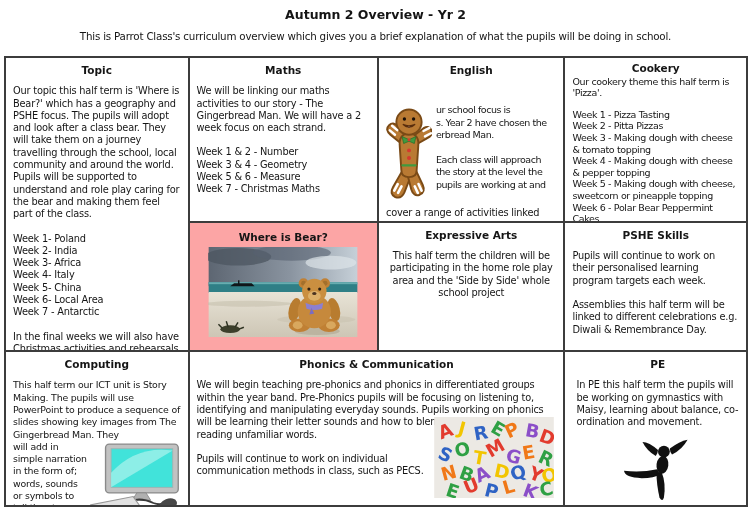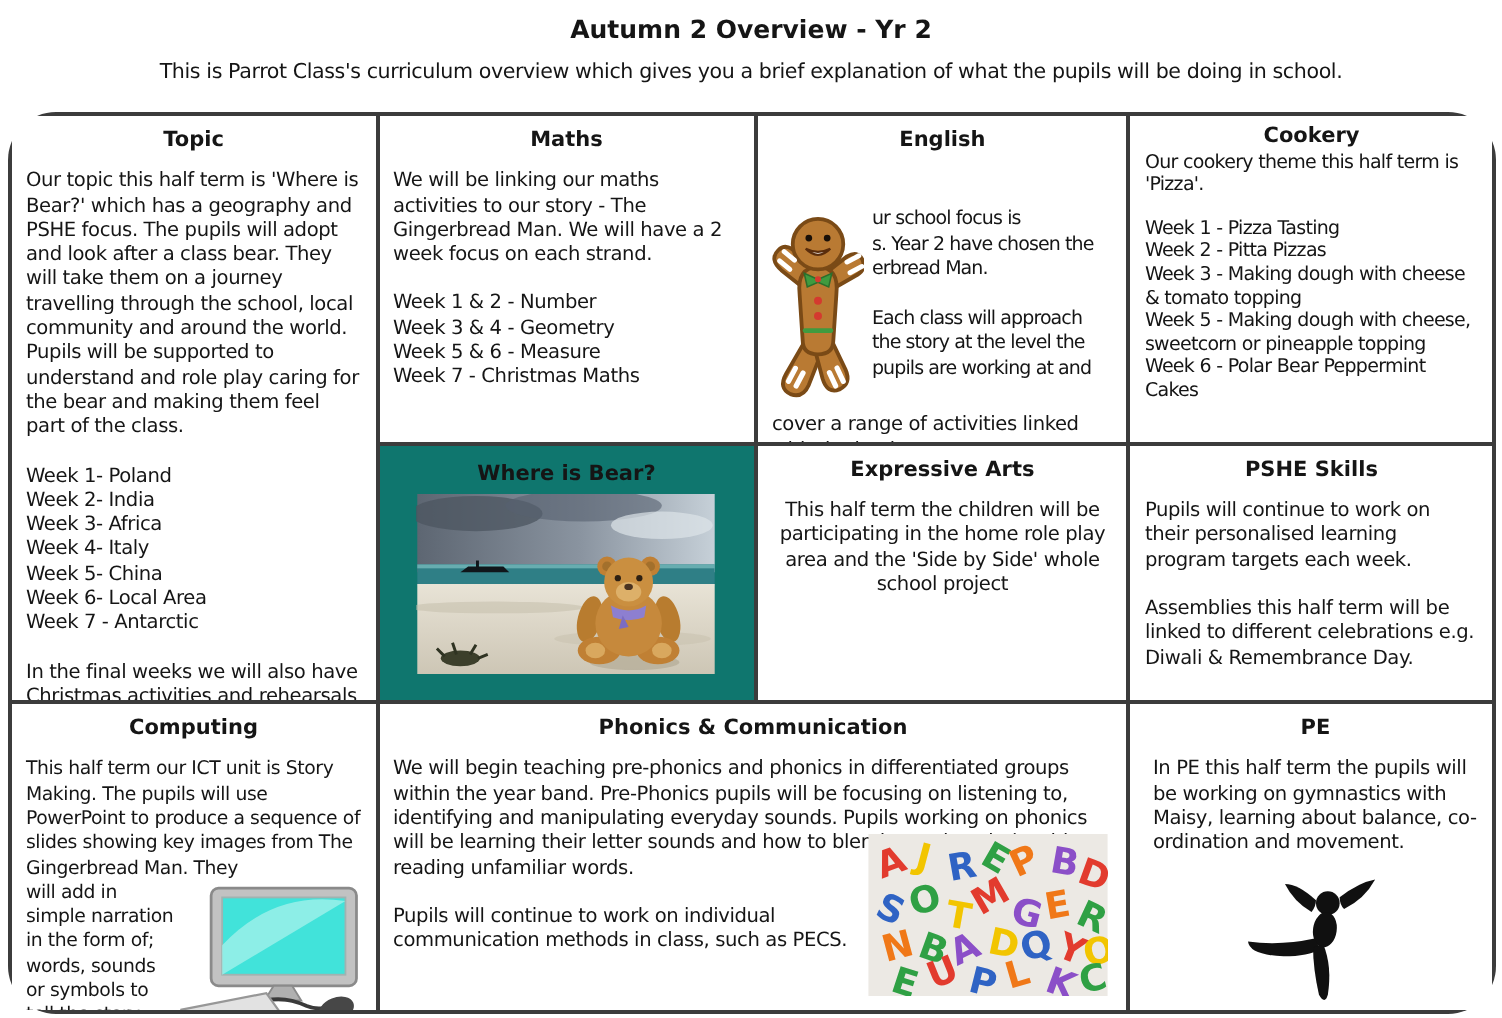--- a/index.html
+++ b/index.html
@@ -12,34 +12,34 @@
   .doc-title { position:absolute; top:7px; left:0; width:100%; text-align:center;
     font-size:12.5px; font-weight:bold; letter-spacing:0; }
   .doc-subtitle { position:absolute; top:30px; left:0; width:100%; text-align:center;
     font-size:10.3px; letter-spacing:-0.2px; }
 
   .grid {
     position:absolute; left:4px; top:56px; width:744px; height:451px;
     display:grid;
     grid-template-columns:184fr 190fr 187fr 183fr;
     grid-template-rows:165fr 129fr 155fr;
-    background:#3c3c3c; gap:2px; padding:2px;border-radius:24px;
+    background:#3c3c3c; gap:2px; padding:2px;
   }
   .cell { background:#fff; padding:5px 7px; font-size:9.8px; line-height:12.3px;
     letter-spacing:-0.2px; overflow:hidden; position:relative; }
   .cell h3 { margin:1px 0 9px; text-align:center; font-size:10.5px; font-weight:bold;
     letter-spacing:0; }
   .gap { height:12px; }
 
   .topic { grid-column:1; grid-row:1 / 3; }
   .maths { grid-column:2; grid-row:1; }
   .english { grid-column:3; grid-row:1; }
   .cookery { grid-column:4; grid-row:1; font-size:9.5px; line-height:11.6px; letter-spacing:-0.35px; }
   .cookery h3 { margin:0 0 1px; }
-  .bear-cell { grid-column:2; grid-row:2; background:#0f766e; text-align:center; }
+  .bear-cell { grid-column:2; grid-row:2; background:#fca5a5; text-align:center; }
   .bear-cell h3 { margin:3px 0 4px; }
   .expressive { grid-column:3; grid-row:2; text-align:center; }
   .pshe { grid-column:4; grid-row:2; }
   .computing { grid-column:1; grid-row:3; font-size:9.4px; }
   .phonics { grid-column:2 / 4; grid-row:3; }
   .pe { grid-column:4; grid-row:3;padding-left:11px; }
 
   .eng-row { display:flex; align-items:flex-start;margin-top:28px; }
   .eng-img { flex:0 0 48px; margin-top:2px; }
   .eng-lines { font-size:9.5px; letter-spacing:-0.45px; line-height:12.4px; white-space:nowrap; padding-left:2px; }
@@ -143,20 +143,21 @@
   </div>
 
   <div class="cell cookery">
     <h3>Cookery</h3>
     <div>Our cookery theme this half term is 'Pizza'.</div>
     <div class="gap" style="height:10px;"></div>
     <div>
         <div>Week 1 - Pizza Tasting</div>
         <div>Week 2 - Pitta Pizzas</div>
         <div>Week 3 - Making dough with cheese &amp; tomato topping</div>
+        <div>Week 4 - Making dough with cheese &amp; pepper topping</div>
         <div>Week 5 -  Making dough with cheese, sweetcorn or pineapple topping</div>
         <div>Week 6 - Polar Bear Peppermint Cakes</div>
       </div>
   </div>
 
   <div class="cell bear-cell">
     <h3>Where is Bear?</h3>
     <span class="bear-photo">
       <svg viewBox="0 0 152 92" width="150" height="90">
         <defs>

